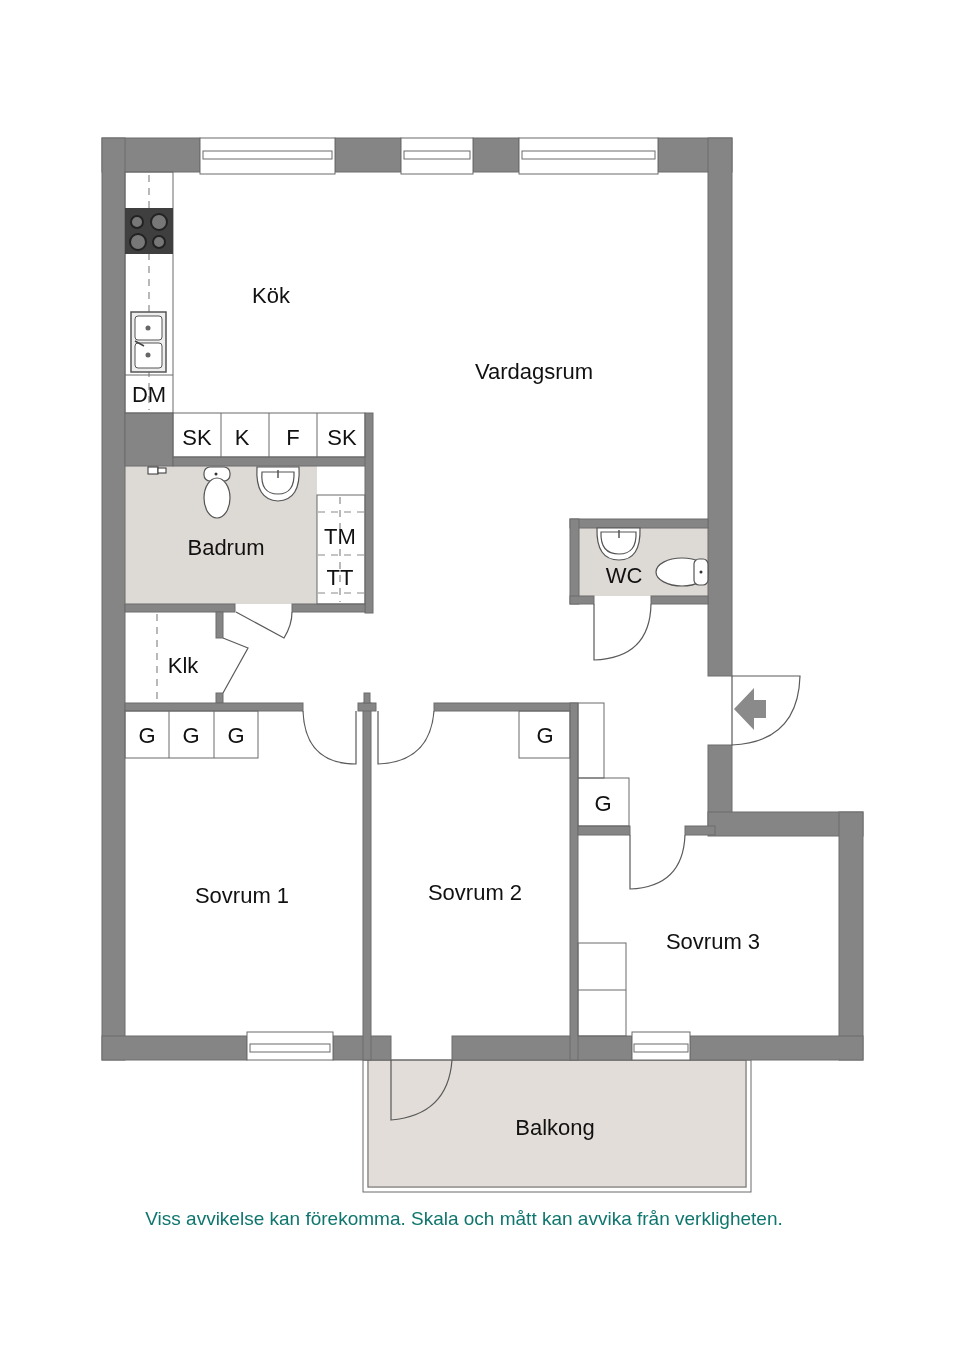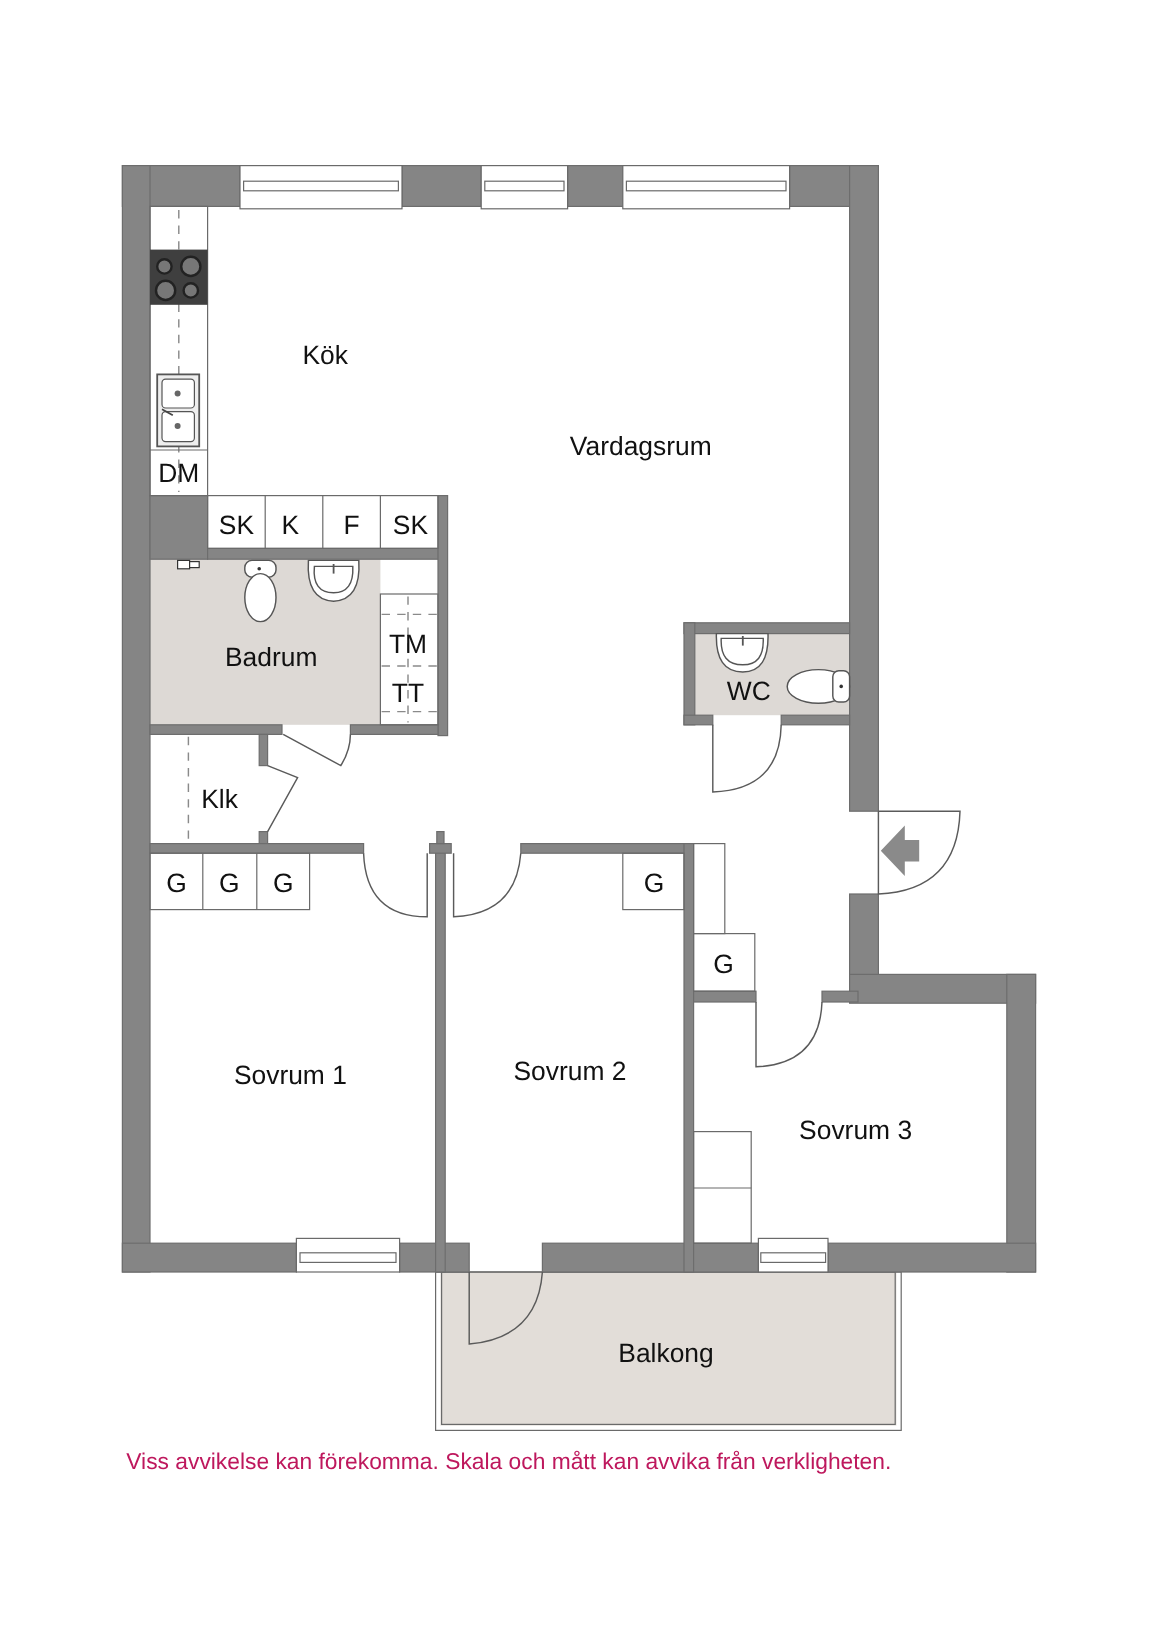--- a/index.html
+++ b/index.html
@@ -9,21 +9,21 @@
     .floor-wet { fill: #ddd9d5; }
     .floor-balcony { fill: #e2ddd8; }
     .line { fill: none; stroke: #5a5a5a; stroke-width: 1.2; }
     .thin { fill: none; stroke: #6a6a6a; stroke-width: 1; }
     .dash { fill: none; stroke: #8a8a8a; stroke-width: 1.2; stroke-dasharray: 7 6; }
     .win-bg { fill: #ffffff; stroke: #6a6a6a; stroke-width: 1; }
     .fixture { fill: #ffffff; stroke: #555; stroke-width: 1.2; }
     .lbl { font-family: "Liberation Sans", sans-serif; fill: #111; }
     .room { font-size: 22px; }
     .cab { font-size: 22px; }
-    .disclaimer { position: absolute; left: 0; width: 848px; top: 1208px; text-align: center; font-size: 19px; color: #be185d; font-family: "Liberation Sans", sans-serif; }
+    .disclaimer { position: absolute; left: 0; width: 848px; top: 1208px; text-align: center; font-size: 19px; color: #0f766e; font-family: "Liberation Sans", sans-serif; padding-left: 40px; }
   </style>
 </head>
 <body>
 
 <svg id="plan" viewBox="0 0 960 1369" xmlns="http://www.w3.org/2000/svg">
 
   <rect class="floor-wet" x="125" y="466" width="192" height="138"></rect>
   <rect class="floor-wet" x="578" y="528" width="130" height="68"></rect>
   <rect class="floor-balcony" x="367" y="1060" width="380" height="128"></rect>
   <rect class="thin" x="363" y="1060" width="388" height="132"></rect>

